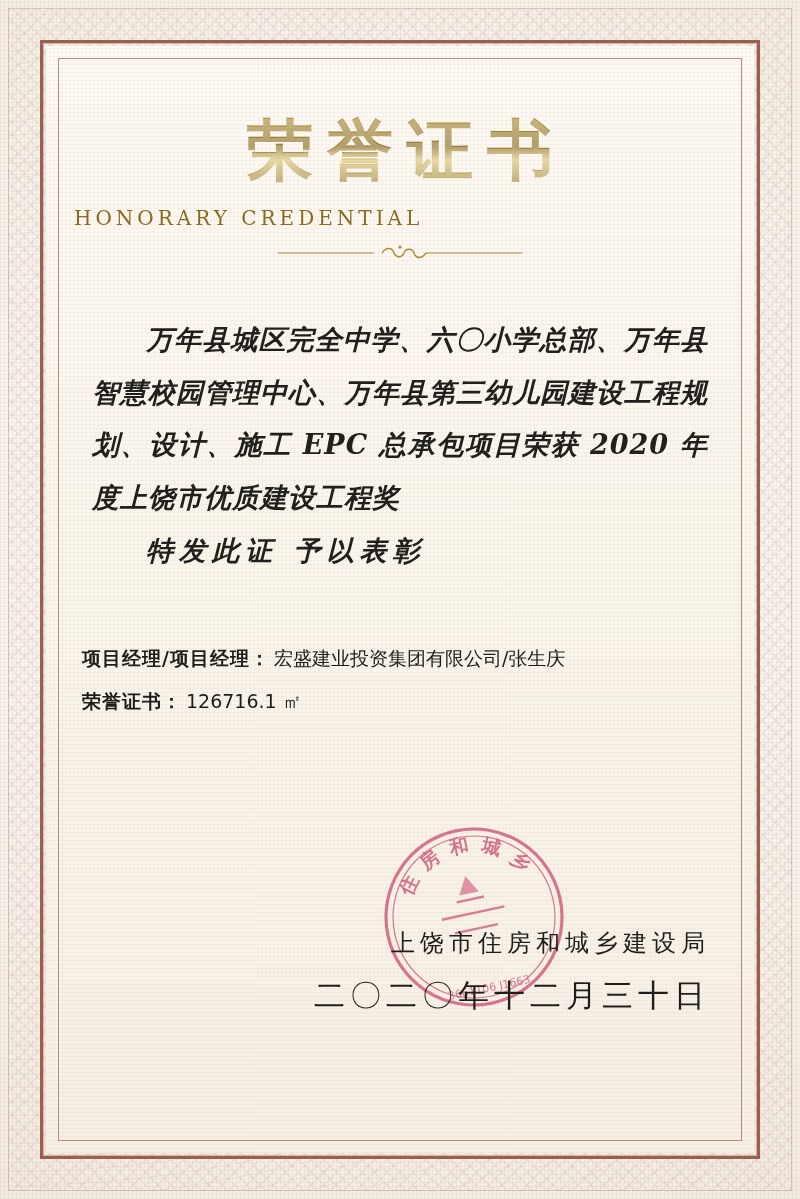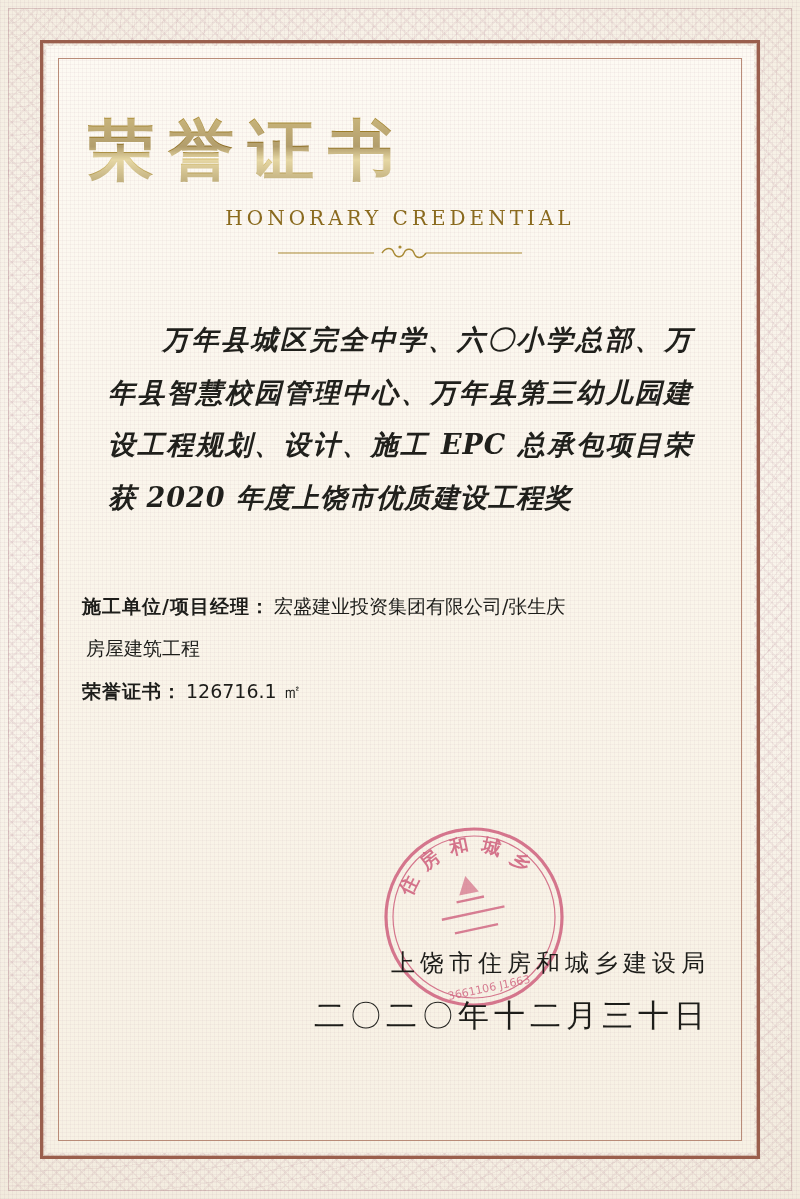--- a/index.html
+++ b/index.html
@@ -48,36 +48,35 @@
     position: absolute;
     left: 58px; top: 58px; right: 58px; bottom: 58px;
     border: 1px solid #b98b78;
   }
   .content {
     position: absolute;
     left: 74px; top: 74px; right: 74px; bottom: 74px;
   }
   .title-zh {
     margin-top: 32px;
-    text-align: left;
+    text-align: center;
     font-family: "DejaVu Serif", serif;
     font-size: 66px;
     font-weight: bold;
     letter-spacing: 14px;
     text-indent: 14px;
     color: #6d5418;
     background: linear-gradient(180deg, #b89a3e 0%, #8a6a1e 45%, #d9c274 60%, #7d5f16 100%);
     -webkit-background-clip: text;
     background-clip: text;
     -webkit-text-fill-color: transparent;
     text-shadow: 0 1px 0 rgba(255,255,255,0.35);
   }
   .title-en {
     margin-top: 10px;
-    text-align: center;
     font-family: "DejaVu Serif", serif;
     font-size: 20px;
     letter-spacing: 4px;
     color: #8a6a1e;
   }
   .divider {
     margin: 14px auto 0 auto;
     width: 260px;
     height: 18px;
     position: relative;
@@ -90,21 +89,21 @@
     padding: 0 18px;
     font-family: "DejaVu Serif", serif;
     font-size: 27px;
     font-style: italic;
     font-weight: bold;
     line-height: 1.95;
     color: #20201c;
     text-align: justify;
     letter-spacing: 1px;
   }
-  .body-text p { margin: 16px; }
+  .body-text p { margin: 0; }
   .body-text .indent { text-indent: 2em; }
   .award-line {
     margin-top: 10px;
     text-indent: 2em;
     letter-spacing: 6px;
   }
 
   .meta {
     margin-top: 60px;
     padding: 0 8px;
@@ -125,21 +124,21 @@
   }
   .meta-value {
     flex: 1 1 auto;
     padding-left: 4px;
     white-space: nowrap;
   }
 
   .signature {
     position: absolute;
     right: 16px;
-    bottom: 80px;
+    bottom: 100px;
     text-align: right;
     font-family: "DejaVu Sans", sans-serif;
     color: #1d1d1a;
   }
   .sig-org {
     font-size: 24px;
     letter-spacing: 5px;
     line-height: 1.9;
   }
   .sig-date {
@@ -179,29 +178,29 @@
       <svg viewBox="0 0 260 18" xmlns="http://www.w3.org/2000/svg">
         <path d="M8 9 H104" stroke="currentColor" stroke-width="1.2" fill="none"></path>
         <path d="M156 9 H252" stroke="currentColor" stroke-width="1.2" fill="none"></path>
         <path d="M112 9 c4 -6 10 -6 12 0 c2 5 8 5 10 0 c2 -5 8 -5 10 0 c2 6 8 6 12 0" stroke="currentColor" stroke-width="1.4" fill="none"></path>
         <circle cx="130" cy="3" r="1.6" fill="currentColor"></circle>
       </svg>
     </div>
 
     <div class="body-text">
       <p class="indent">万年县城区完全中学、六〇小学总部、万年县智慧校园管理中心、万年县第三幼儿园建设工程规划、设计、施工 EPC 总承包项目荣获 2020 年度上饶市优质建设工程奖</p>
+      <p class="award-line">特发此证  予以表彰</p>
     </div>
 
     <div class="meta">
       <div class="meta-row">
-        <span class="meta-label">施工单位/项目经理：</span>
+        <span class="meta-label">项目经理/项目经理：</span>
         <span class="meta-value">宏盛建业投资集团有限公司/张生庆</span>
       </div>
       <div class="meta-row">
-        <span class="meta-value">房屋建筑工程</span>
       </div>
       <div class="meta-row">
         <span class="meta-label">荣誉证书：</span>
         <span class="meta-value">126716.1 ㎡</span>
       </div>
     </div>
 
     <div class="seal">
       <svg viewBox="0 0 200 200" xmlns="http://www.w3.org/2000/svg">
         <g transform="rotate(-12 100 100)" fill="none" stroke="#c94b6e" stroke-width="3.2" opacity="0.9">

